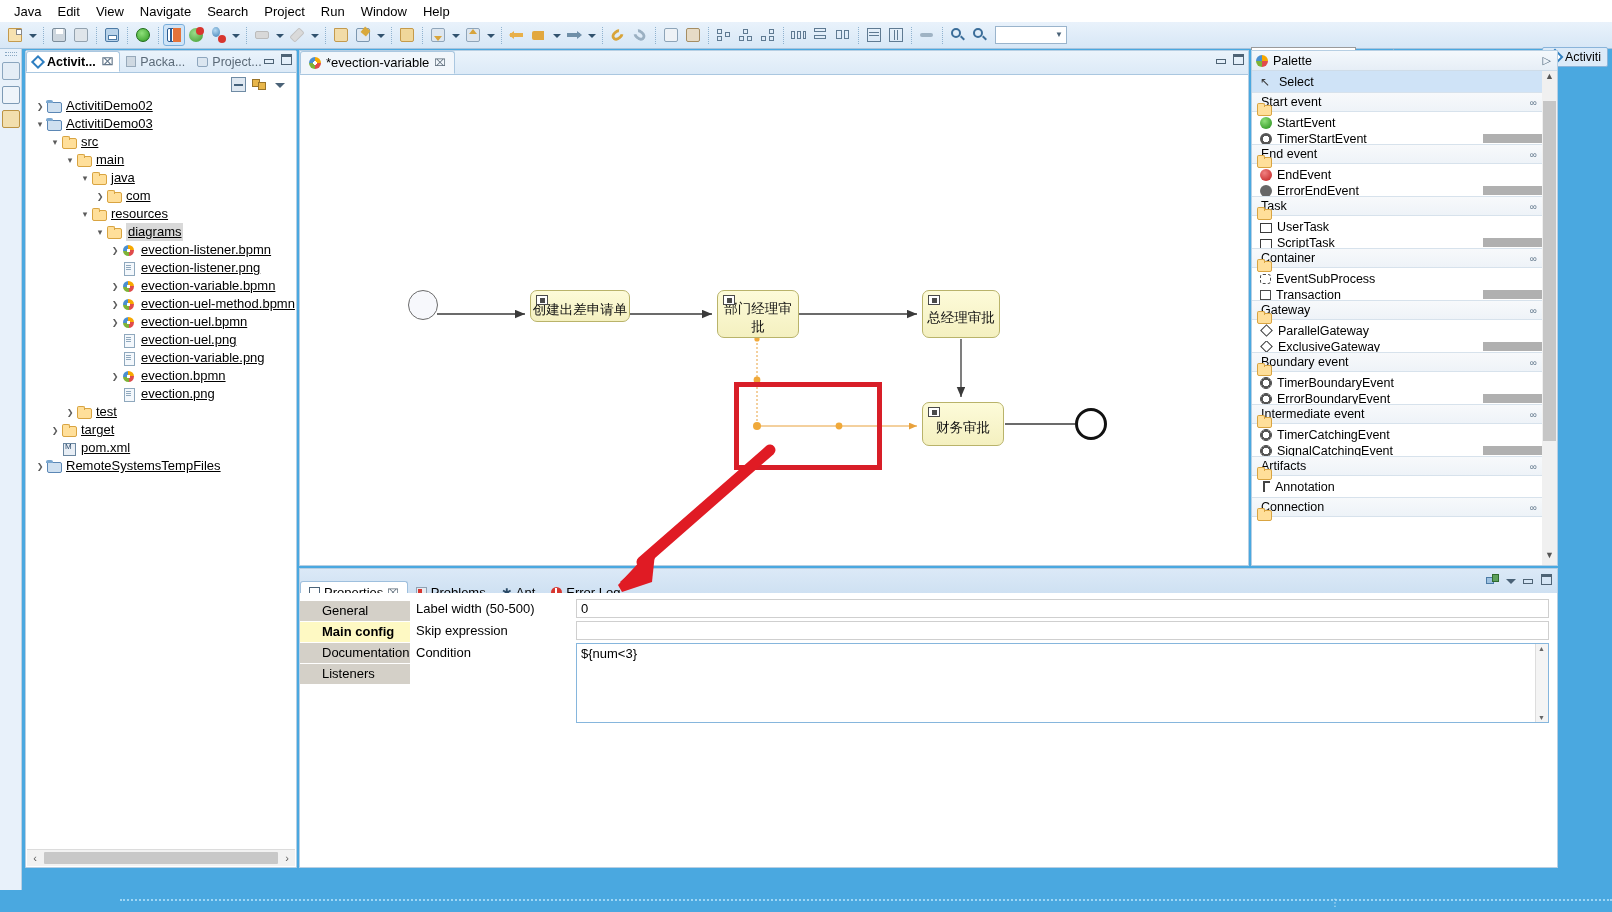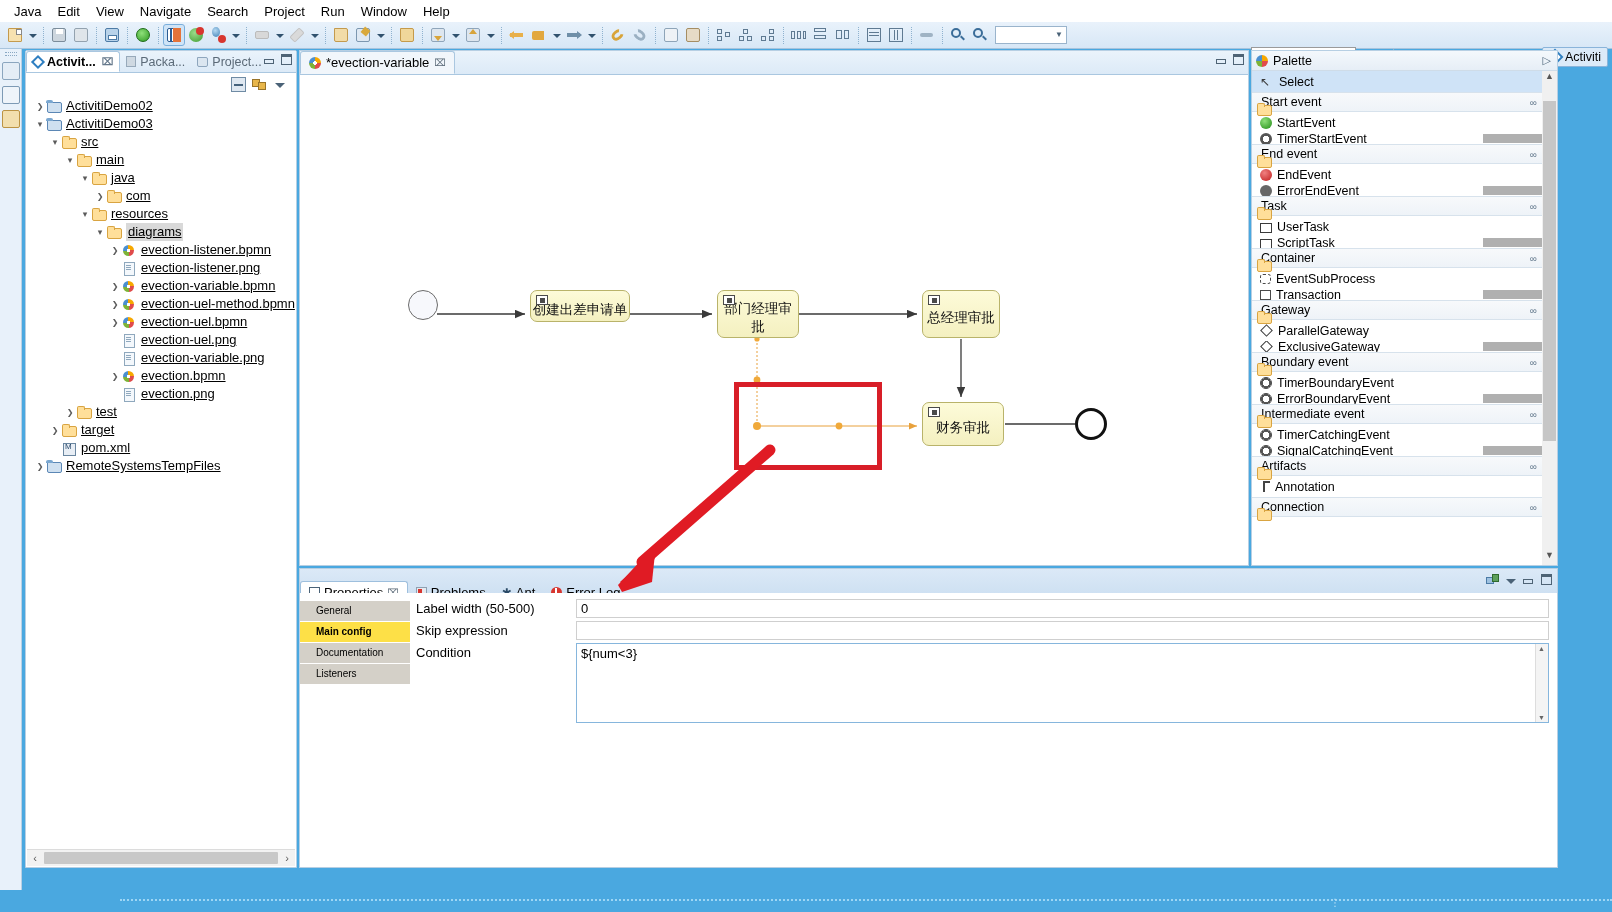--- a/index.html
+++ b/index.html
@@ -213,24 +213,24 @@
     height:36px; background:linear-gradient(#dbe9f7,#c9ddf0);
     display:flex; align-items:flex-end; position:relative; border-bottom:1px solid #9ebfdd;
   }
   .ptab { display:flex; align-items:center; gap:4px; height:23px; padding:0 8px; font-size:13px; }
   .ptab.active { background:#fff; border:1px solid #9ebfdd; border-bottom:1px solid #fff; border-radius:3px 3px 0 0; }
   .ptabs-right { position:absolute; right:5px; top:5px; display:flex; gap:7px; align-items:center; }
 
   .pbody { position:absolute; left:0; top:24px; right:0; bottom:0; display:flex; background:#fff; }
   .pside { width:110px; background:#fff; padding-top:8px; }
   .pside .pst {
-    height:20px; background:#d4d0c8; margin-bottom:1px; padding-left:16px;
-    font-size:10px; line-height:20px;
-  }
-  .pside .pst.active { font-weight:bold; background:#fde047; }
+    height:20px; background:#d4d0c8; margin-bottom:1px; padding-left:22px;
+    font-size:13px; line-height:20px;
+  }
+  .pside .pst.active { font-weight:bold; background:#fef9c3; }
   .pfields { flex:1; padding:6px 8px 0 6px; }
   .prow { display:flex; align-items:flex-start; margin-bottom:3px; }
   .plabel { width:160px; font-size:13px; line-height:19px; }
   .pinput {
     flex:1; height:19px; border:1px solid #cfcfcf; background:#fff;
     font-size:13px; padding:1px 4px; line-height:16px;
   }
   .ptext {
     flex:1; height:80px; border:1px solid #86b6dd; background:#fff;
     font-size:13px; padding:2px 4px; position:relative;

